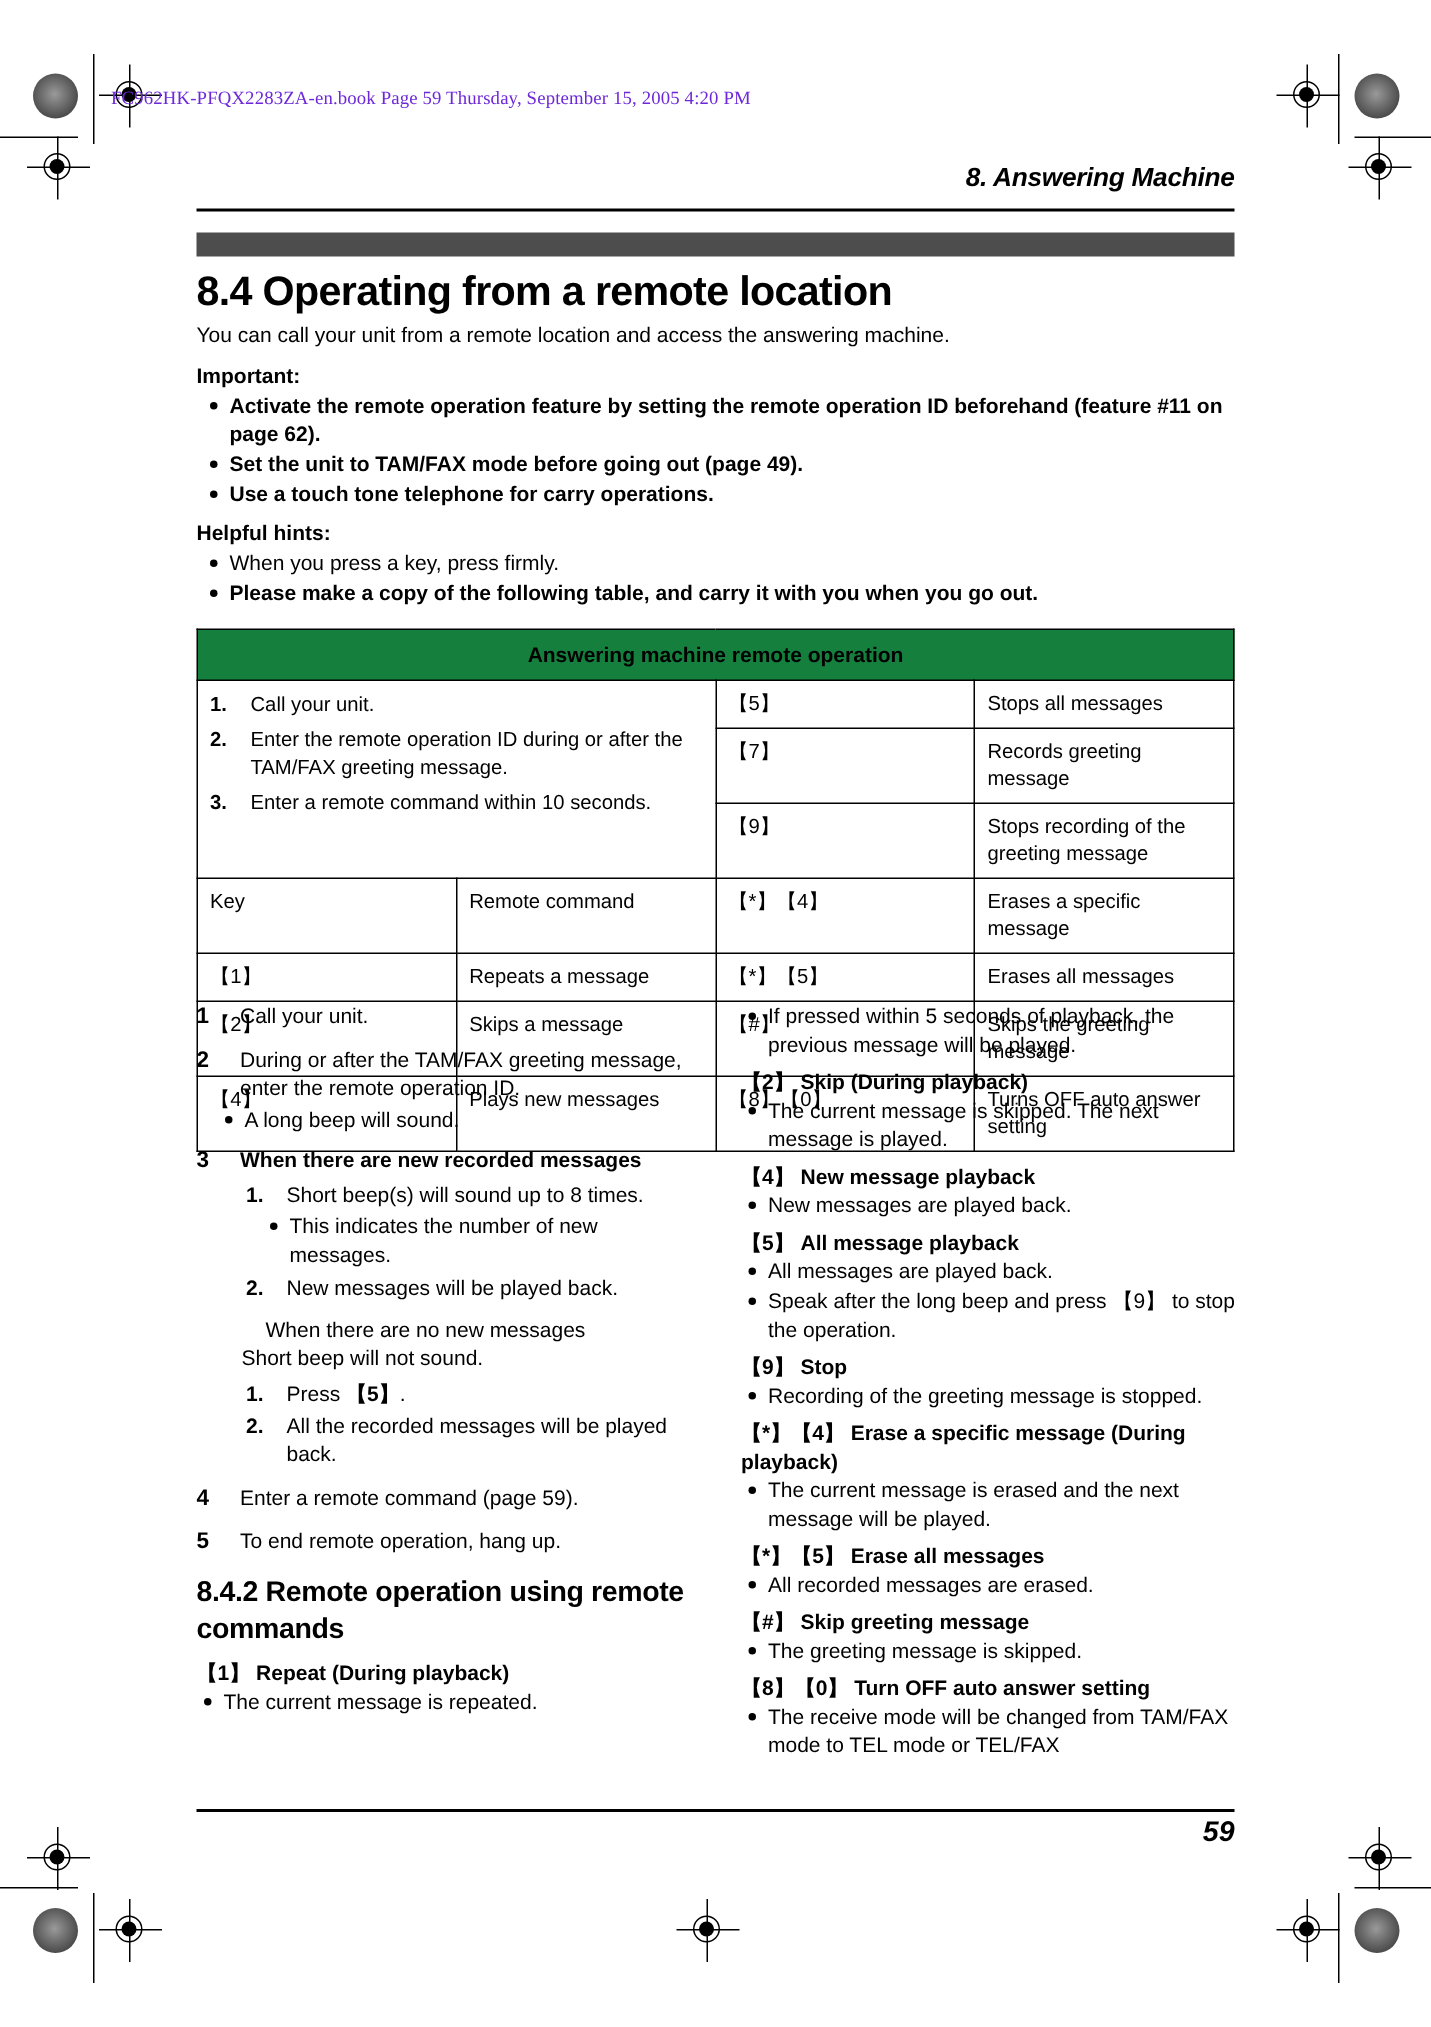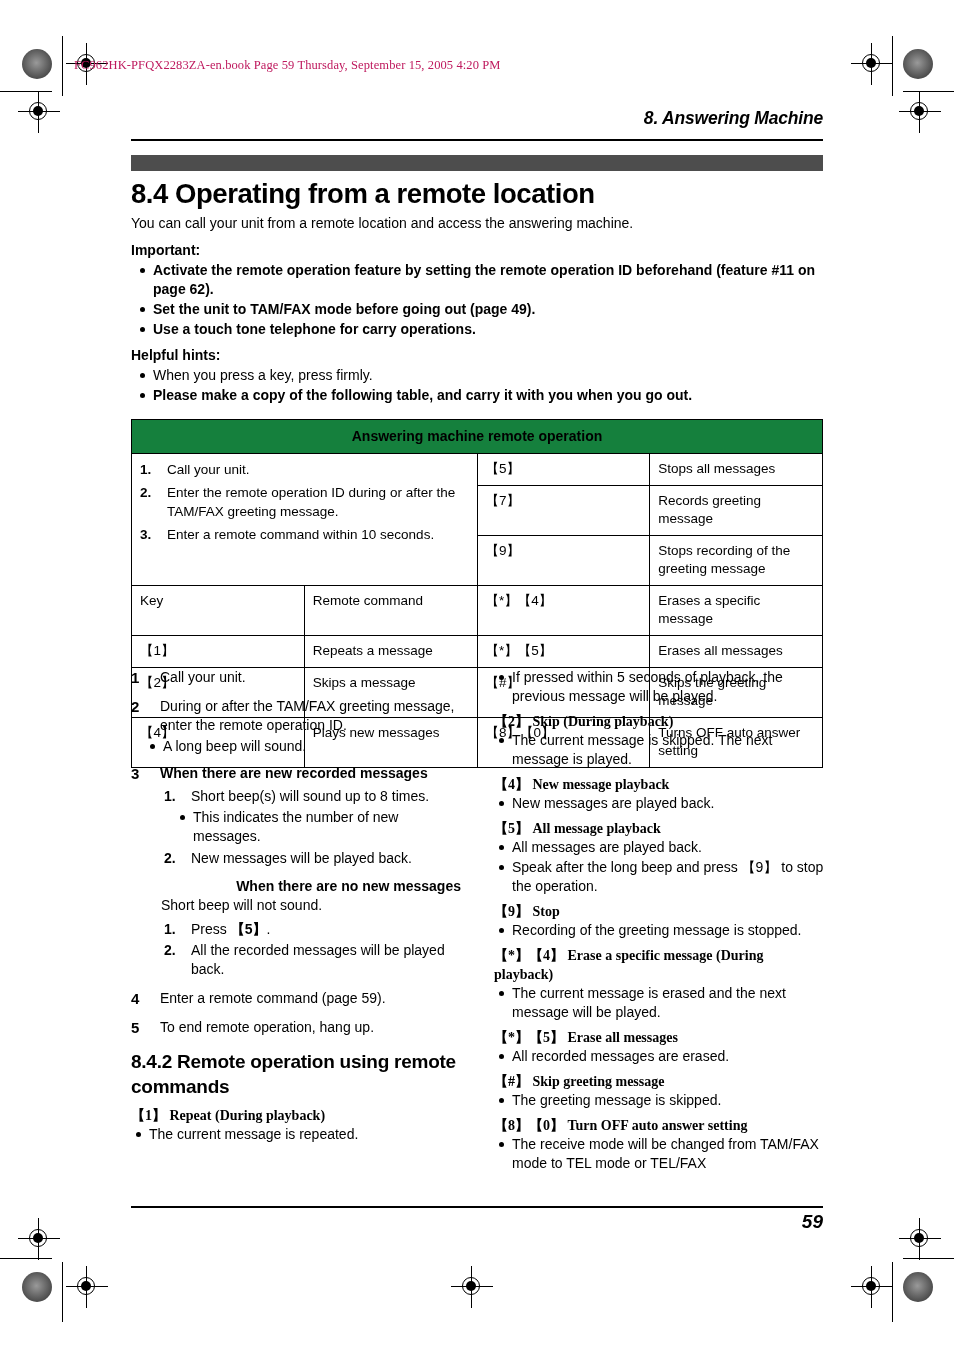--- a/index.html
+++ b/index.html
@@ -30,21 +30,21 @@
     background:radial-gradient(circle at 48% 46%, #9a9a9a 0%, #6f6f6f 38%, #4a4a4a 72%, #3d3d3d 100%);
   }
   .croprule{position:absolute;background:#000;}
 
   
   .page{position:absolute;left:0;top:0;width:954px;height:1351px;}
 
   .filehdr{
     position:absolute;left:74px;top:58px;
     font-family:"Liberation Serif", serif;
-    font-size:12.5px;color:#be185d;white-space:nowrap;letter-spacing:.1px;
+    font-size:12.5px;color:#6d28d9;white-space:nowrap;letter-spacing:.1px;
   }
 
   .runhead{
     position:absolute;right:131px;top:108px;
     font-size:17.5px;font-weight:bold;font-style:italic;
     letter-spacing:-.2px;
   }
   .hdr-rule{position:absolute;left:131px;top:139px;width:692px;height:2px;background:#000;}
 
   .graybar{position:absolute;left:131px;top:155px;width:692px;height:16px;background:#4d4d4d;}
@@ -106,24 +106,24 @@
 
   .sub1{position:relative;padding-left:30px;font-size:14px;line-height:19px;margin-bottom:2px;}
   .sub1 > .sn{position:absolute;left:3px;top:0;font-weight:bold;}
 
   .bull{position:relative;padding-left:18px;font-size:14px;line-height:19px;margin-bottom:1px;}
   .bull:before{content:"";position:absolute;left:5px;top:7px;width:5px;height:5px;border-radius:50%;background:#000;}
 
   .bull.ind{padding-left:32px;}
   .bull.ind:before{left:19px;}
 
-  .bhead{font-size:14px;font-weight:bold;line-height:19px;margin:9px 0 0 16px;text-align:right;}
+  .bhead{font-size:14px;font-weight:normal;line-height:19px;margin:9px 0 0 16px;}
   .plain{font-size:14px;line-height:19px;margin:0;}
 
-  .cmdhead{font-size:14px;font-weight:bold;line-height:19px;margin:6px 0 0 0;font-family:Liberation Serif, serif;}
+  .cmdhead{font-size:14px;font-weight:bold;line-height:19px;margin:6px 0 0 0;}
   .cmdhead:first-child{margin-top:0;}
 
   .indent-list{margin-left:30px;}
 
   
   .foot-rule{position:absolute;left:131px;top:1206px;width:692px;height:2px;background:#000;}
   .pageno{
     position:absolute;right:131px;top:1211px;
     font-size:19px;font-weight:bold;font-style:italic;
   }

